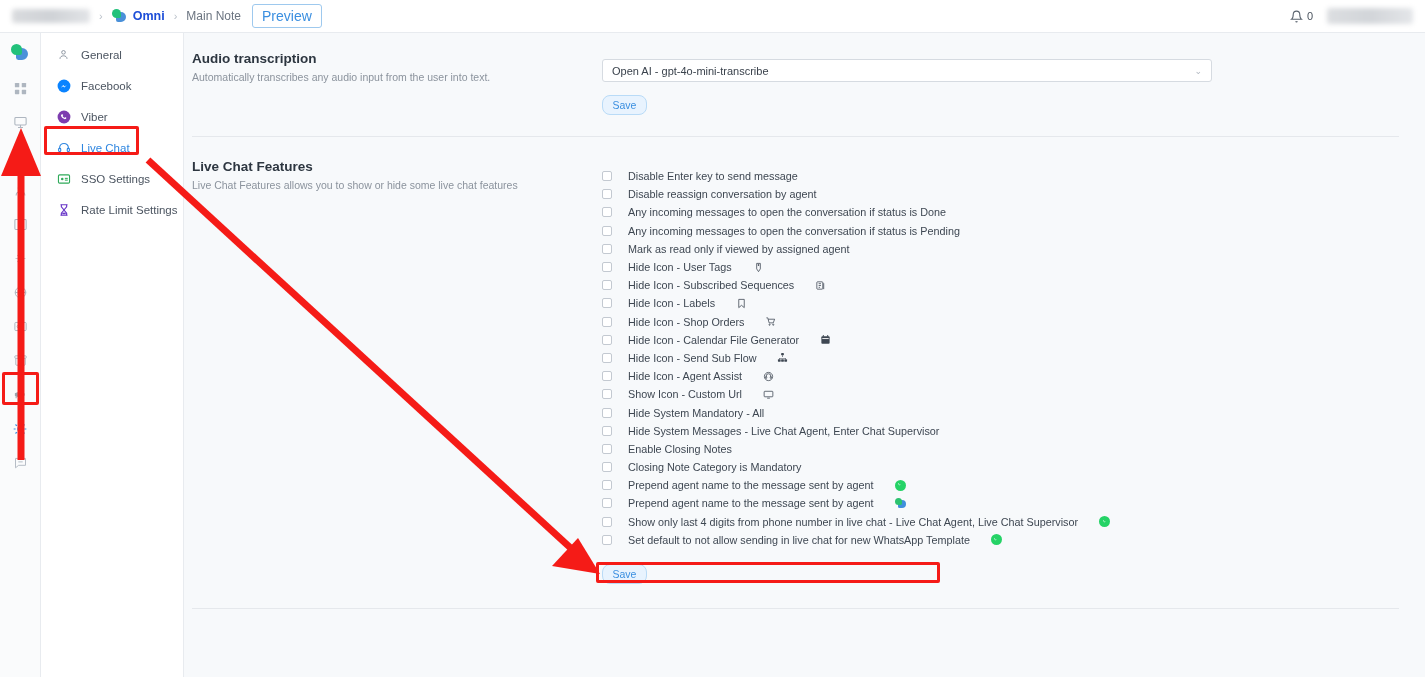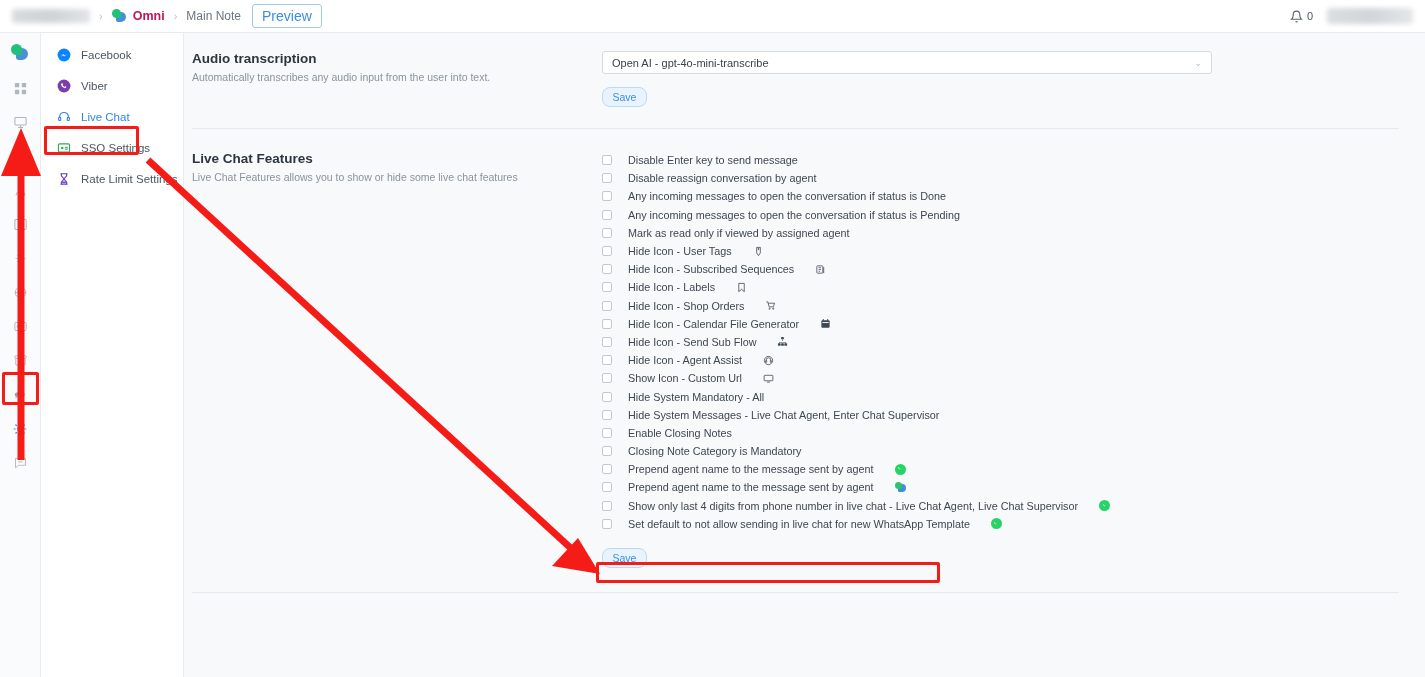--- a/index.html
+++ b/index.html
@@ -26,21 +26,21 @@
   .crumb-omni { display: flex; align-items: center; gap: 6px; }
   .omni-logo { position: relative; width: 15px; height: 15px; }
   .omni-logo .b1 {
     position: absolute; left: 4px; top: 3px; width: 10px; height: 10px;
     border-radius: 50% 50% 50% 20%; background: #4a90d9;
   }
   .omni-logo .b2 {
     position: absolute; left: 0px; top: 0px; width: 9px; height: 9px;
     border-radius: 50% 50% 20% 50%; background: #22c17b;
   }
-  .crumb-omni-txt { font-size: 12.5px; font-weight: bold; color: #be185d; }
+  .crumb-omni-txt { font-size: 12.5px; font-weight: bold; color: #1d4ed8; }
   .crumb-flow { font-size: 12px; color: #6b7480; }
   .preview-btn {
     margin-left: 11px; font-size: 14px; color: #3b8fe0;
     border: 1px solid #9ec9ee; background: #ffffff;
     border-radius: 3px; padding: 3px 9px; cursor: pointer;
   }
   .top-right { margin-left: auto; display: flex; align-items: center; gap: 14px; }
   .bell-wrap { display: flex; align-items: center; gap: 4px; }
   .bell-count { font-size: 11px; color: #4a535e; }
   .blur-chip-r {
@@ -81,21 +81,21 @@
 
   
   .main {
     position: absolute; left: 184px; top: 33px; width: 1241px; height: 644px;
     background: #f7f9fb; padding: 0;
   }
   .section { display: flex; padding: 18px 22px 0 8px; }
   .sec-left { width: 410px; flex: none; }
   .sec-title { font-size: 13.5px; font-weight: bold; color: #2d3640; margin-bottom: 4px; }
   .sec-sub { font-size: 10.5px; color: #8b939d; line-height: 1.4; }
-  .sec-right { flex: 1; padding-right: 15px; }
+  .sec-right { flex: 1; padding-right: 15px; margin-top: 8px; }
 
   .select-box {
     height: 23px; background: #ffffff; border: 1px solid #d6dbe1; border-radius: 3px;
     display: flex; align-items: center; padding: 0 9px;
     font-size: 11px; color: #3a424c; max-width: 610px;
   }
   .select-caret { margin-left: auto; color: #b0b7c0; font-size: 9px; }
   .save-btn {
     margin-top: 13px; width: 45px; height: 20px;
     background: #e8f3fe; border: 1px solid #b9dbf7; border-radius: 8px;
@@ -256,20 +256,29 @@
     <div class="rail-item spaced">
       <svg width="15" height="15" viewBox="0 0 24 24" fill="none" stroke="#b6bdc6" stroke-width="1.6">
         <path d="M4 5.5h16v11H9l-5 4z"></path>
           <path d="M8.5 11h7"></path>
       </svg>
     </div>
   </div>
 
   <div class="navpane">
 
+    <div class="nav-item">
+      <span class="nav-ico">
+        <svg width="13" height="13" viewBox="0 0 24 24" fill="none" stroke="#8a939e" stroke-width="1.8">
+          <circle cx="12" cy="8" r="3.3"></circle>
+            <path d="M5.5 20c0-3.6 3-5.6 6.5-5.6s6.5 2 6.5 5.6"></path>
+        </svg>
+      </span>
+      <span>General</span>
+    </div>
 
     <div class="nav-item">
       <span class="nav-ico">
         <svg width="14" height="14" viewBox="0 0 24 24">
           <circle cx="12" cy="12" r="11" fill="#0a83ff"></circle>
           <path d="M6.5 14.8l4.2-4.4 2.2 2.3 3.9-2.5-4.2 4.4-2.2-2.3-3.9 2.5z" fill="#fff"></path>
         </svg>
       </span>
       <span>Facebook</span>
     </div>

